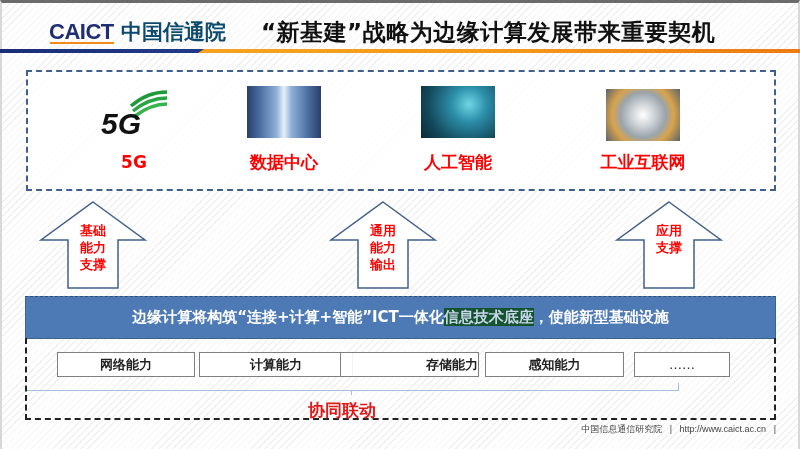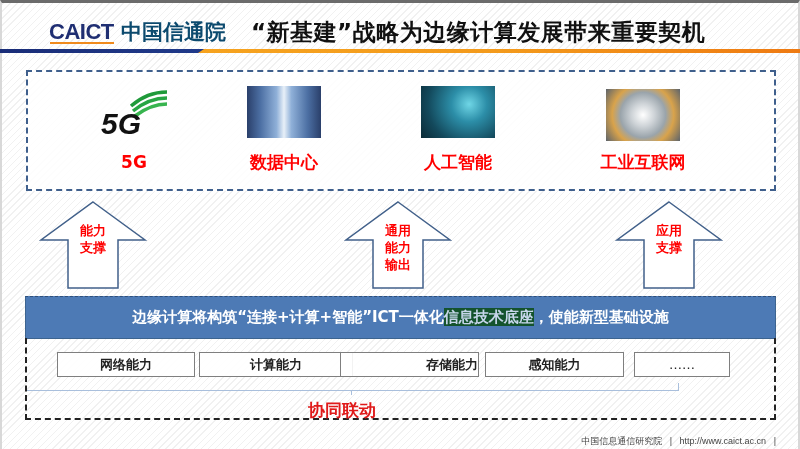--- a/index.html
+++ b/index.html
@@ -26,21 +26,21 @@
     color: #1f2e72; letter-spacing: -0.5px; line-height: 24px;
   }
   .logo-underline {
     position: absolute; left: 19px; top: 39px; width: 64px; height: 2px; background: #f08a1c;
   }
   .logo-cn {
     position: absolute; left: 90px; top: 16px;
     font-size: 21px; font-weight: bold; color: #0c4a6e; line-height: 26px; letter-spacing: 0px;
   }
   .page-title {
-    position: absolute; left: 220px; top: 15px;
+    position: absolute; left: 230px; top: 15px;
     font-size: 23px; font-weight: bold; color: #111111; line-height: 28px; letter-spacing: 0.5px;
   }
   .rule-navy {
     position: absolute; left: 0; top: 49px; width: 205px; height: 4px;
     background: linear-gradient(90deg, #1a2d78, #203a8a);
   }
   .rule-orange {
     position: absolute; left: 198px; top: 49px; width: 602px; height: 4px;
     background: linear-gradient(90deg, #f6a31f 0%, #f39a1c 50%, #ee7a12 100%);
     clip-path: polygon(6px 0, 100% 0, 100% 100%, 0 100%);
@@ -94,21 +94,21 @@
   }
   .bracket-end { position: absolute; left: 678px; top: 383px; width: 1px; height: 8px; background: #a9bfdc; }
   .bracket-tick { position: absolute; left: 351px; top: 390px; width: 1px; height: 5px; background: #a9bfdc; }
   .collab-label {
     position: absolute; left: 306px; top: 399px; padding: 0 2px;
     font-size: 17px; font-weight: bold; color: #e01a1a; line-height: 22px;
     background: transparent;
   }
   .footer {
     position: absolute; right: 24px; top: 423px;
-    font-family: "Liberation Sans", sans-serif; font-size: 9px; color: #444444; line-height: 12px; white-space: pre; margin-top: 12px;
+    font-family: "Liberation Sans", sans-serif; font-size: 9px; color: #444444; line-height: 12px; white-space: pre;
   }
 </style>
 </head>
 <body>
 
 <div class="frame-border"></div>
 
 <div class="header-white">
   <div class="logo-caict">CAICT</div>
   <div class="logo-underline"></div>
@@ -145,26 +145,27 @@
 <div class="tech-item" style="left:583px;">
   <div class="tech-icon icon-iiot" style="top:3px;"></div>
   <div class="tech-label">工业互联网</div>
 </div>
 
 <div class="up-arrow" style="left:38px;">
   <svg width="110" height="90" viewBox="0 0 110 90">
     <polygon points="55,2 107,40 80,40 80,88 30,88 30,40 3,40" fill="#ffffff" stroke="#41608a" stroke-width="1.5"></polygon>
   </svg>
   <div class="arrow-text">
+    <div>基础</div>
       <div>能力</div>
       <div>支撑</div>
   </div>
 </div>
 
-<div class="up-arrow" style="left:343px;">
+<div class="up-arrow" style="left:328px;">
   <svg width="110" height="90" viewBox="0 0 110 90">
     <polygon points="55,2 107,40 80,40 80,88 30,88 30,40 3,40" fill="#ffffff" stroke="#41608a" stroke-width="1.5"></polygon>
   </svg>
   <div class="arrow-text">
     <div>通用</div>
       <div>能力</div>
       <div>输出</div>
   </div>
 </div>
 

